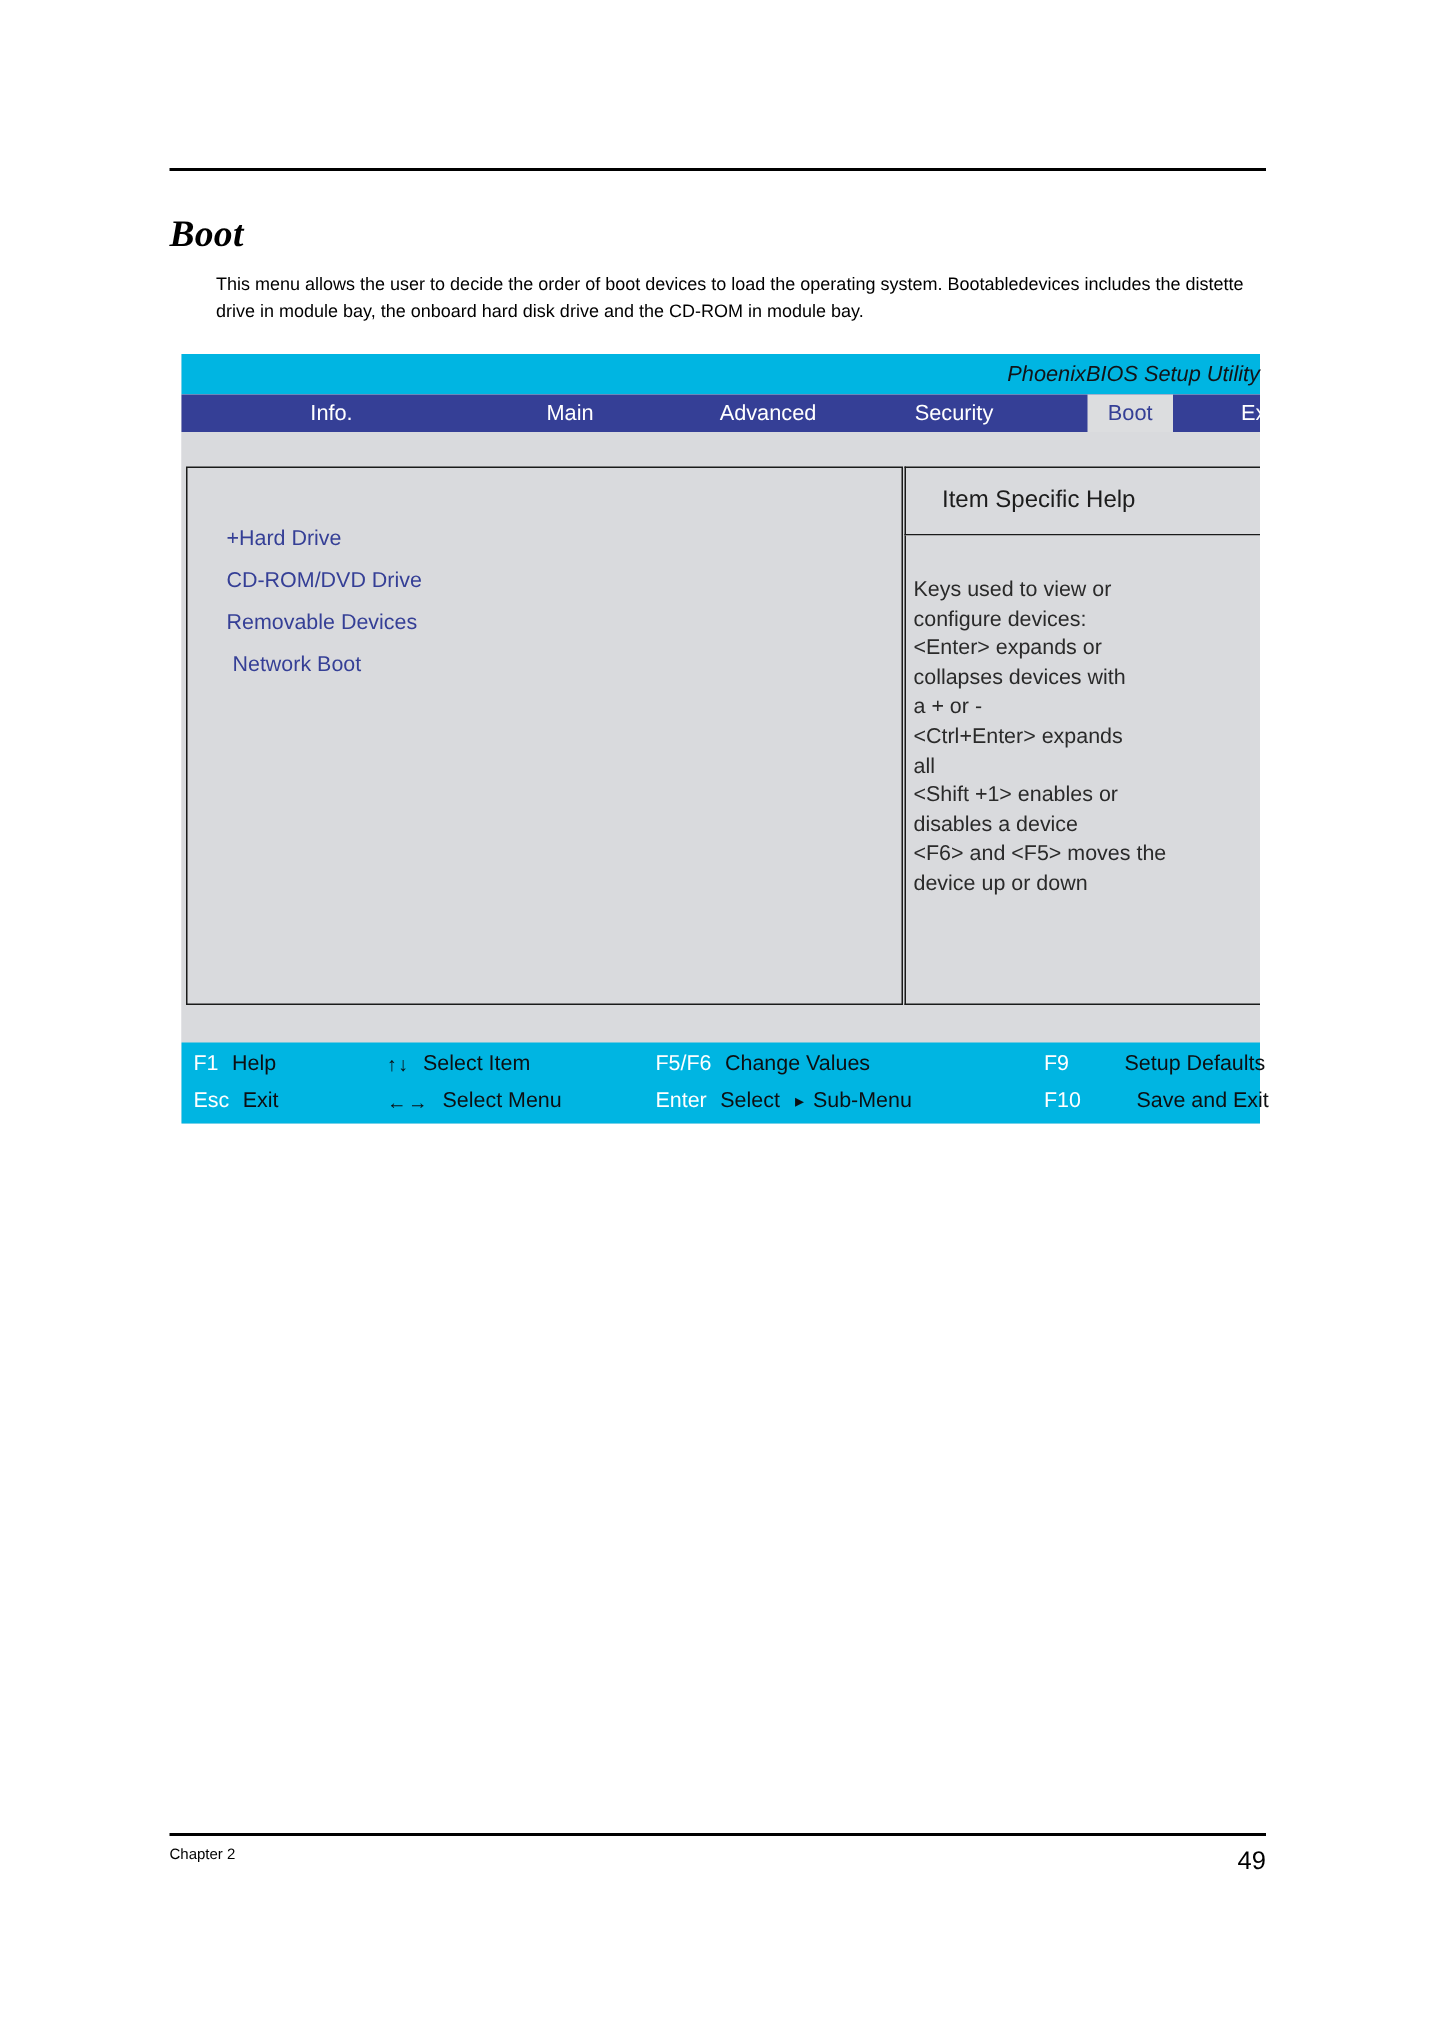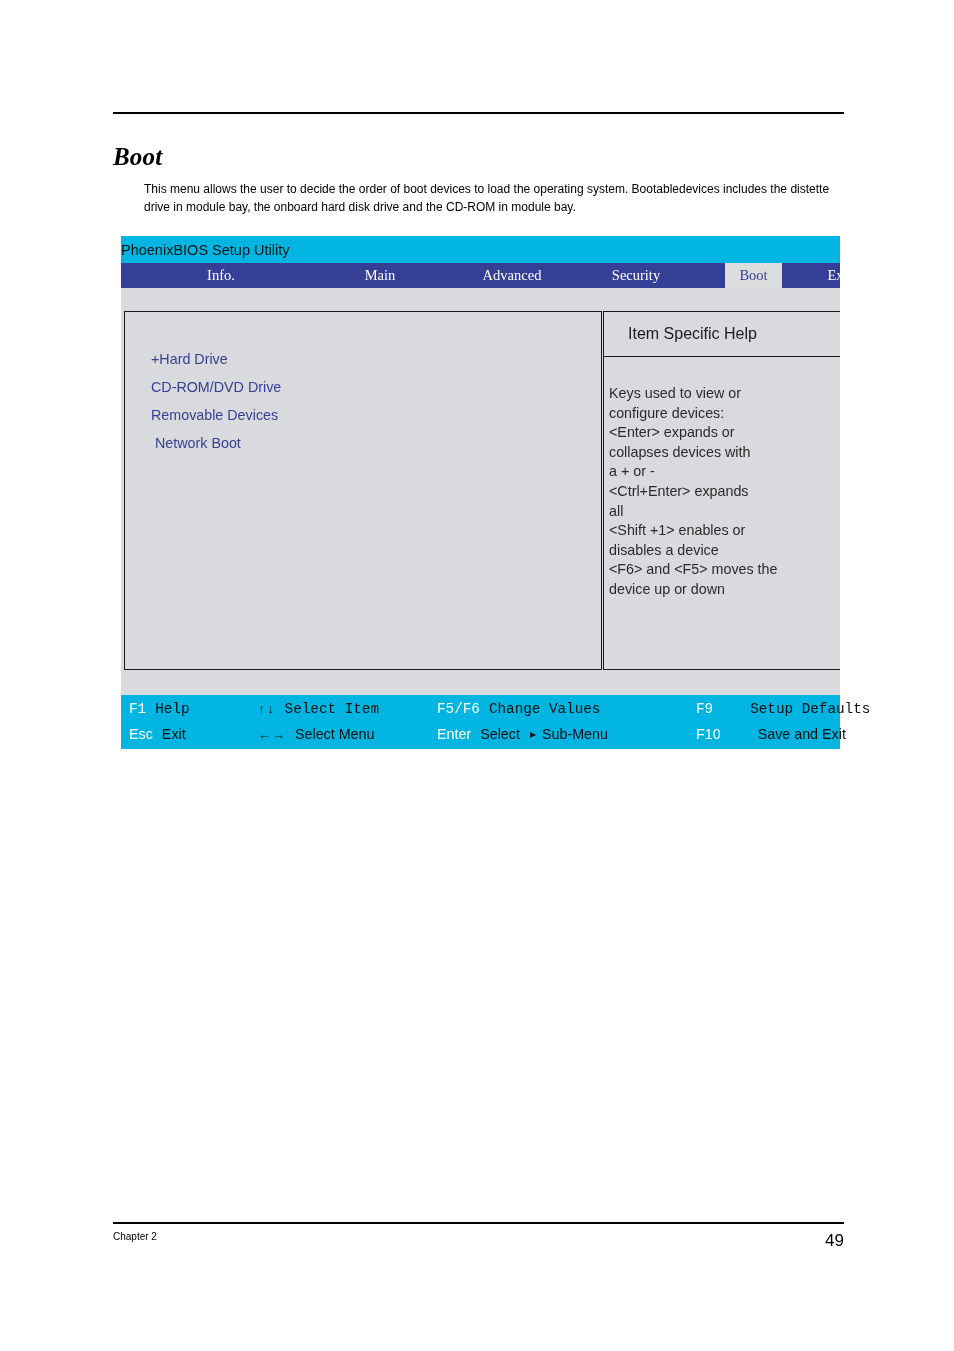--- a/index.html
+++ b/index.html
@@ -69,31 +69,31 @@
   .bios-titlebar {
     position: absolute;
     left: 0; top: 0;
     width: 719px;
     height: 27px;
     background: #00b5e2;
     color: #111418;
     font-size: 14.5px;
     display: flex;
     align-items: center;
-    justify-content: flex-start;
+    justify-content: flex-end;
+    font-style: italic;
   }
 
   .bios-menubar {
     position: absolute;
     left: 0;
     top: 27px;
     width: 719px;
     height: 25px;
     background: #d9dadd;
-    font-family: Liberation Serif, serif;
   }
   .menu-strip {
     position: absolute;
     left: 0; top: 0;
     width: 719px;
     height: 25px;
     background: #353f96;
   }
   .menu-tab {
     position: absolute;
@@ -204,21 +204,21 @@
     width: 719px;
     height: 54px;
     background: #00b5e2;
   }
   .key-row {
     position: absolute;
     left: 0;
     width: 719px;
     height: 26px;
   }
-  .key-row.r0 { top: 1px; font-family: Liberation Mono, monospace; }
+  .key-row.r0 { top: 1px; }
   .key-row.r1 { top: 26px; }
 
   .key-cell {
     position: absolute;
     top: 0;
     height: 26px;
     display: flex;
     align-items: center;
     font-size: 14.3px;
     white-space: nowrap;

